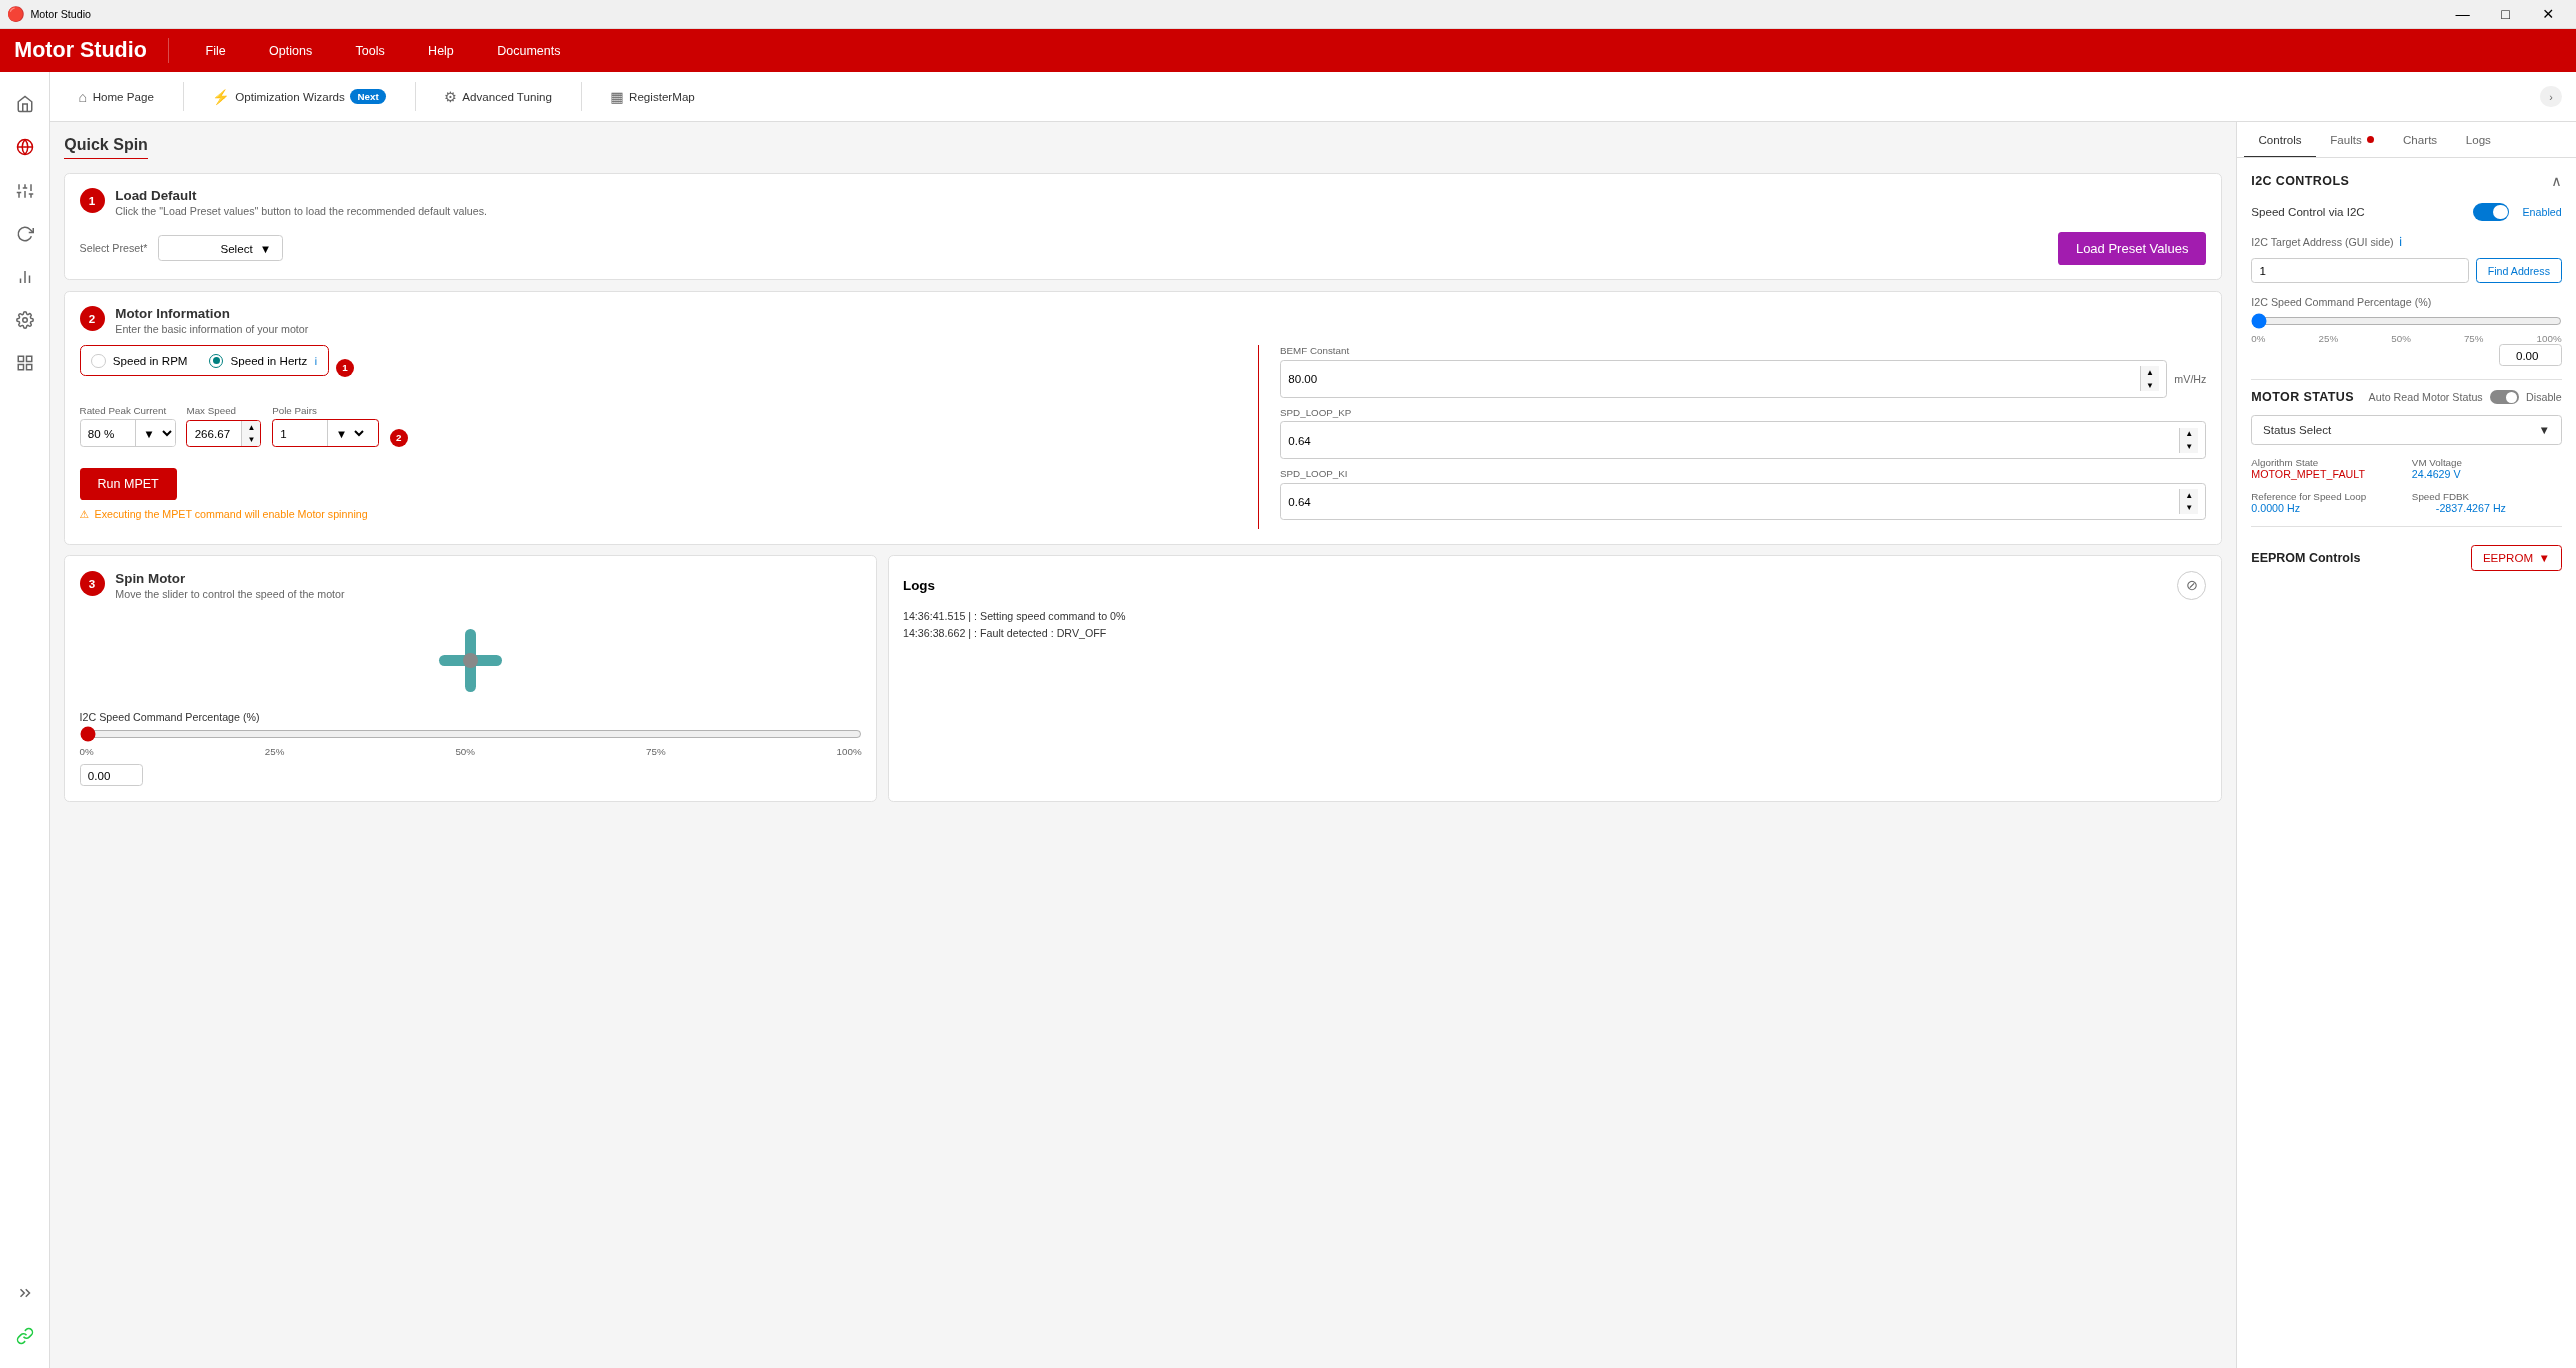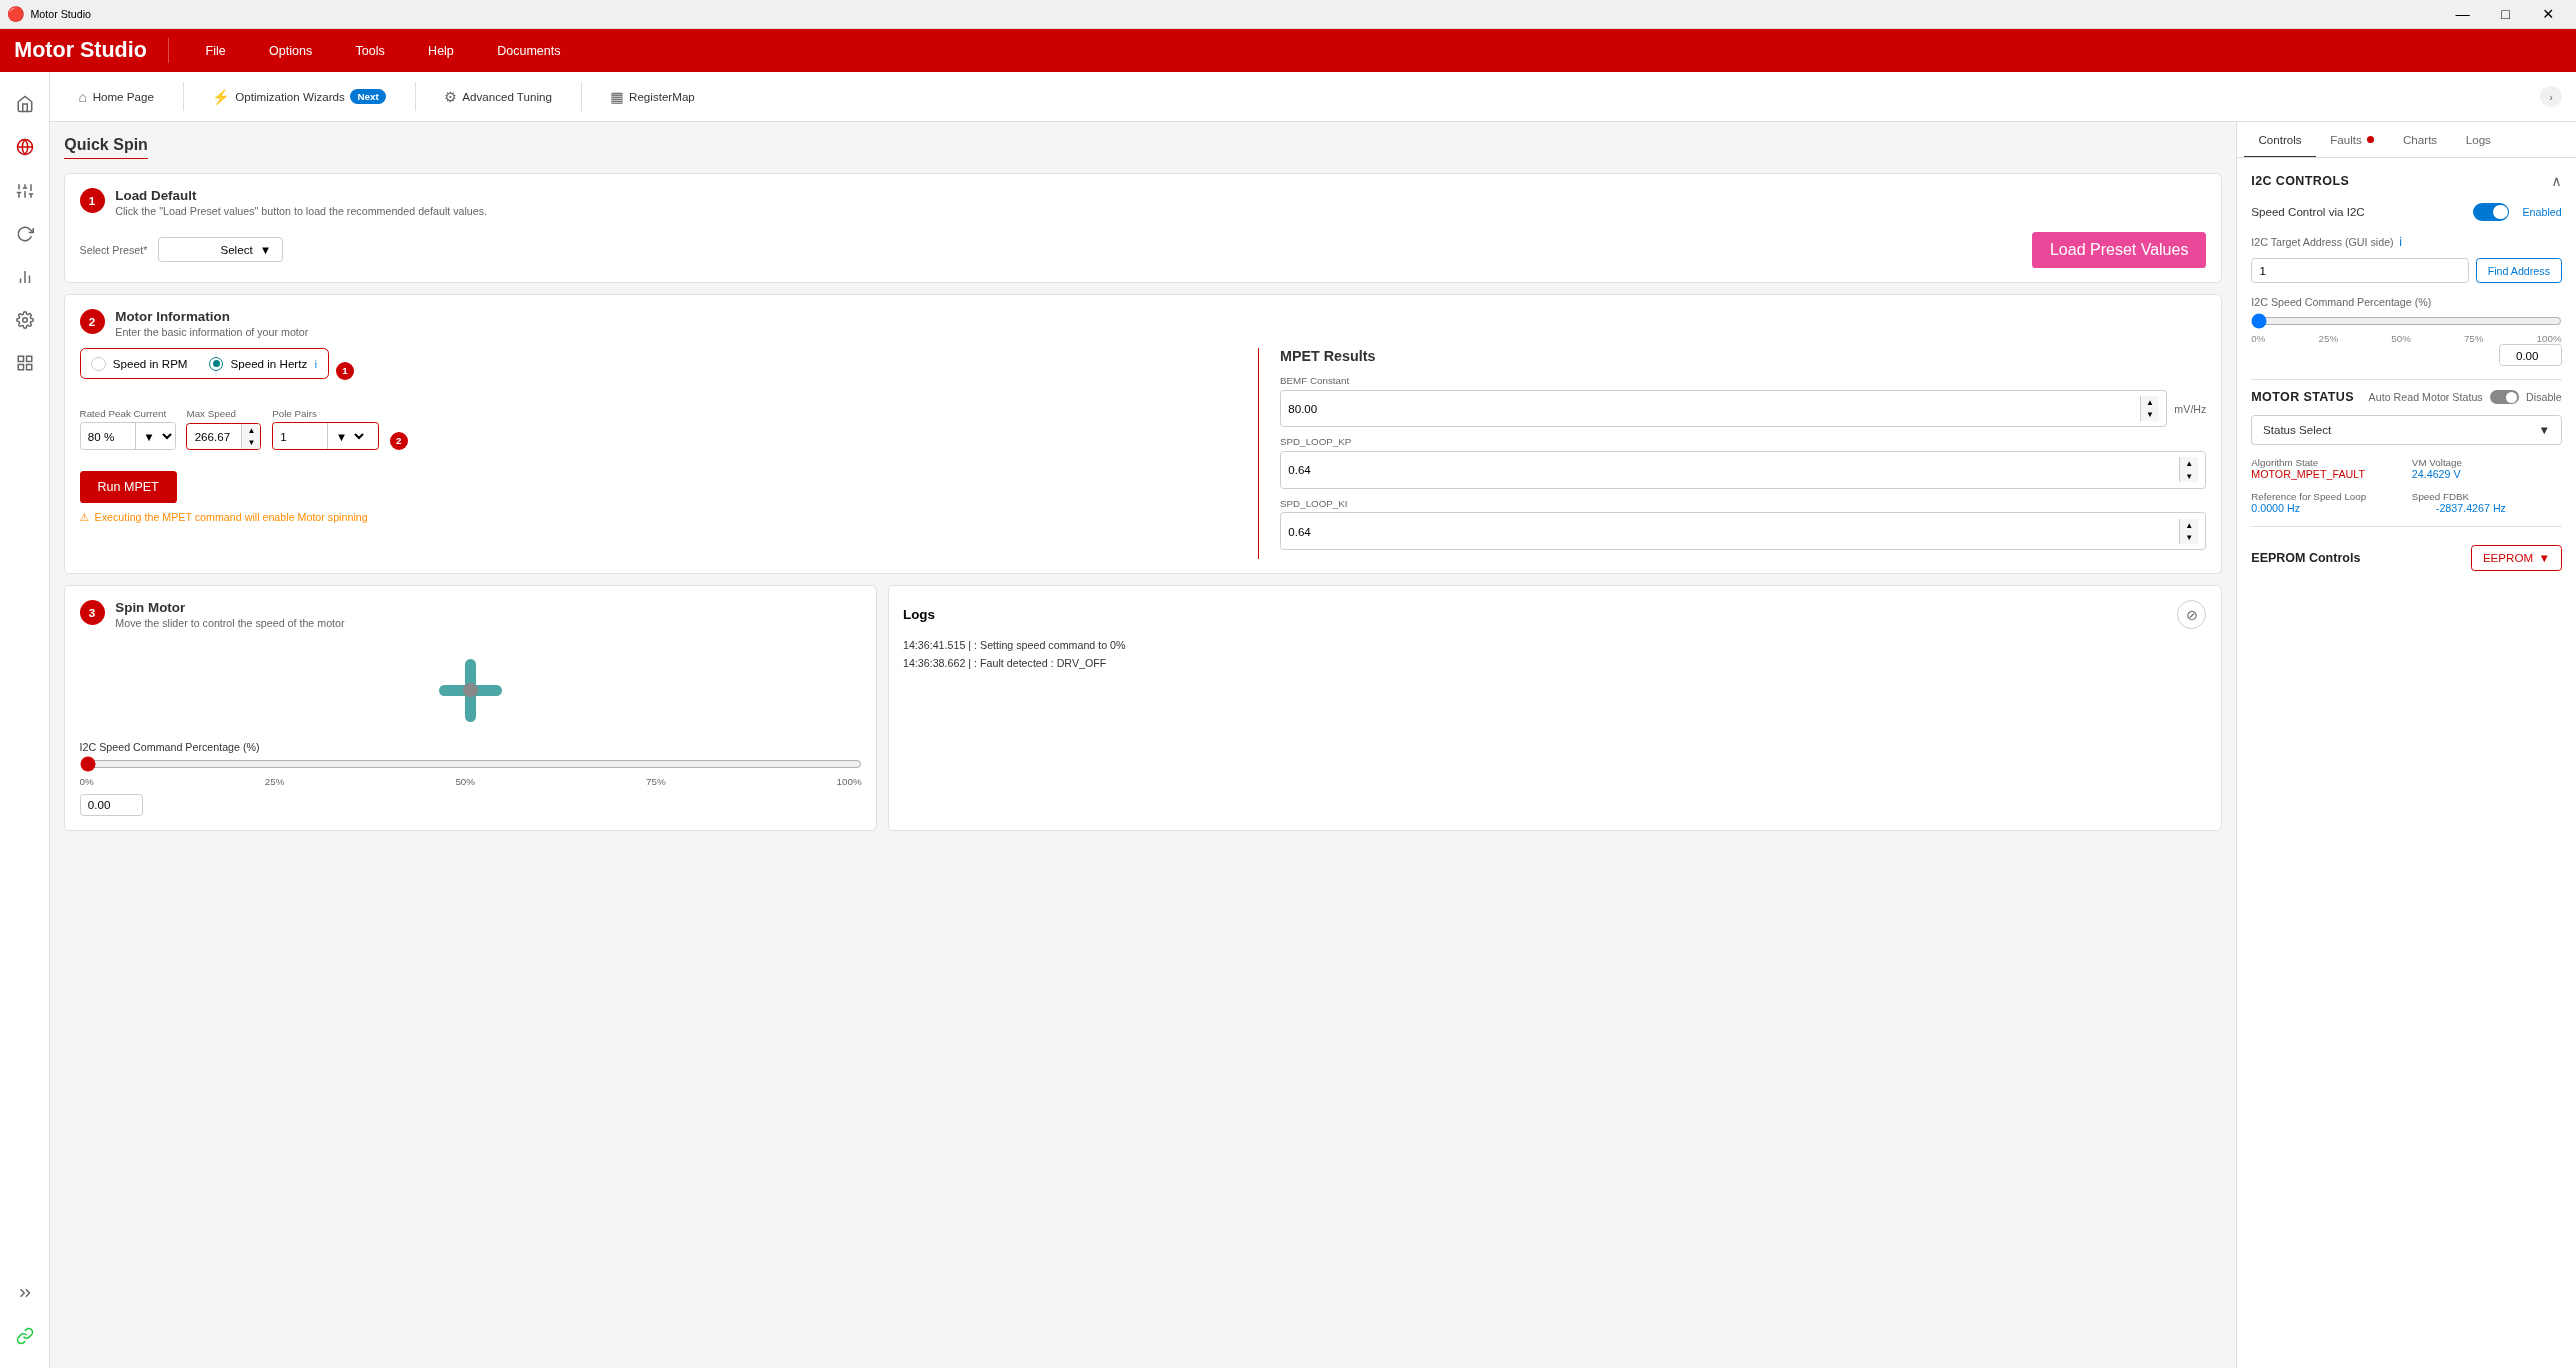--- a/index.html
+++ b/index.html
@@ -115,22 +115,22 @@
       display: flex; align-items: center; justify-content: space-between; gap: 14.3px; padding-top: 3.6px;
     }
     .preset-section { display: flex; align-items: center; gap: 10.7px; }
     .preset-label { font-size: 10.7px; color: #666; }
     .select-dropdown {
       border: 0.9px solid #ccc; border-radius: 3.6px; padding: 5.4px 10.7px;
       background: white; font-size: 11.6px; display: flex; align-items: center;
       gap: 7.2px; cursor: pointer; min-width: 125px; justify-content: flex-end;
     }
     .load-preset-btn {
-      background: #ec4899; color: white; border: none; border-radius: 3.6px;
-      padding: 9px 18px; font-size: 16px; cursor: pointer; font-weight: 500;
+      background: #a21caf; color: white; border: none; border-radius: 3.6px;
+      padding: 9px 18px; font-size: 13px; cursor: pointer; font-weight: 500;
     }
 
     
     .motor-info-layout { display: flex; gap: 0; }
     .motor-info-left { flex: 1; border-right: 1.8px solid #cc0000; padding-right: 20px; }
     .motor-info-right { flex: 0.8; padding-left: 21.5px; }
 
     .radio-group {
       display: flex; gap: 21.5px; margin-bottom: 14.3px;
       border: 1.8px solid #cc0000; border-radius: 5.4px; padding: 7.2px 10.7px;
@@ -532,21 +532,20 @@
               </div>
 
               <button class="run-mpet-btn">Run MPET</button>
               <div class="warning-text">
                 <span>⚠</span>
                 <span>Executing the MPET command will enable Motor spinning</span>
               </div>
             </div>
 
             <div class="motor-info-right">
-              <div class="mpet-title">MPET Results</div>
 
               <div class="mpet-field">
                 <div class="mpet-field-label">BEMF Constant</div>
                 <div class="mpet-input-row">
                   <div class="mpet-input">
                     <span>80.00</span>
                     <div class="spinbox">
                       <button class="spinbox-btn">▲</button>
                       <button class="spinbox-btn">▼</button>
                     </div>

